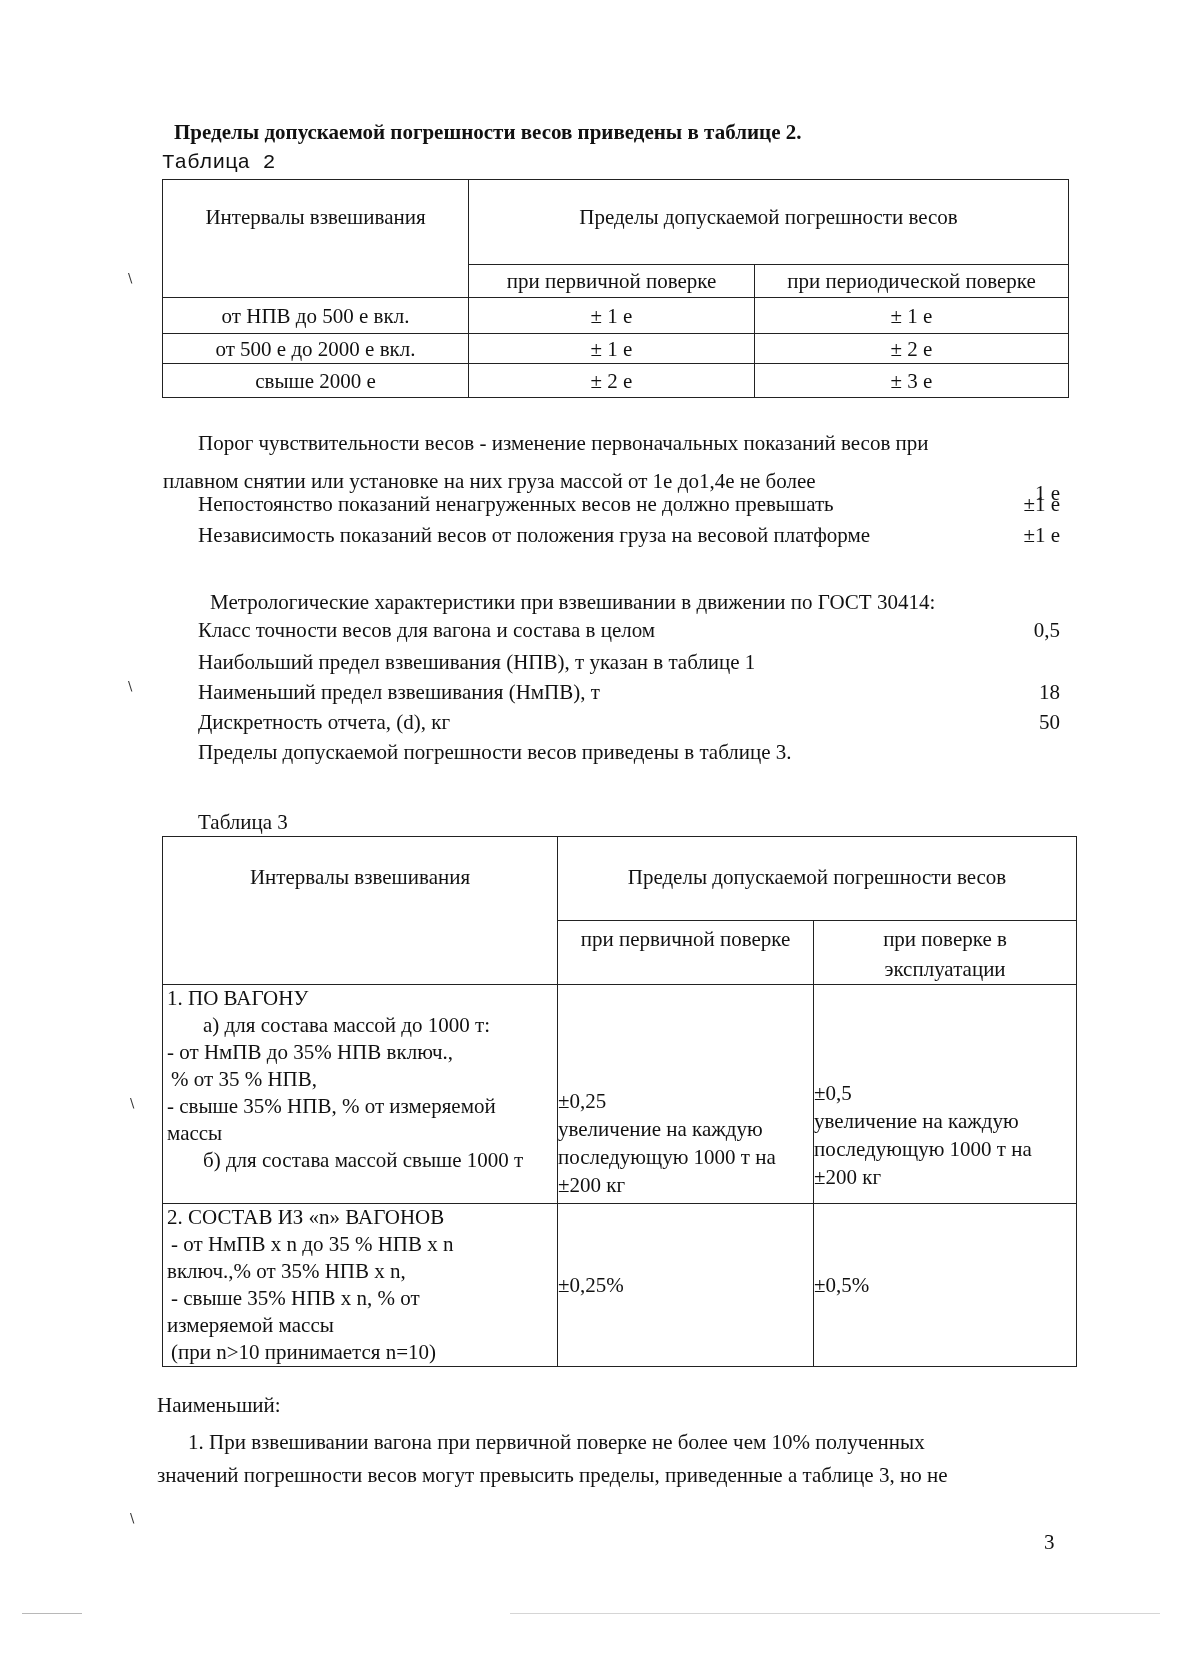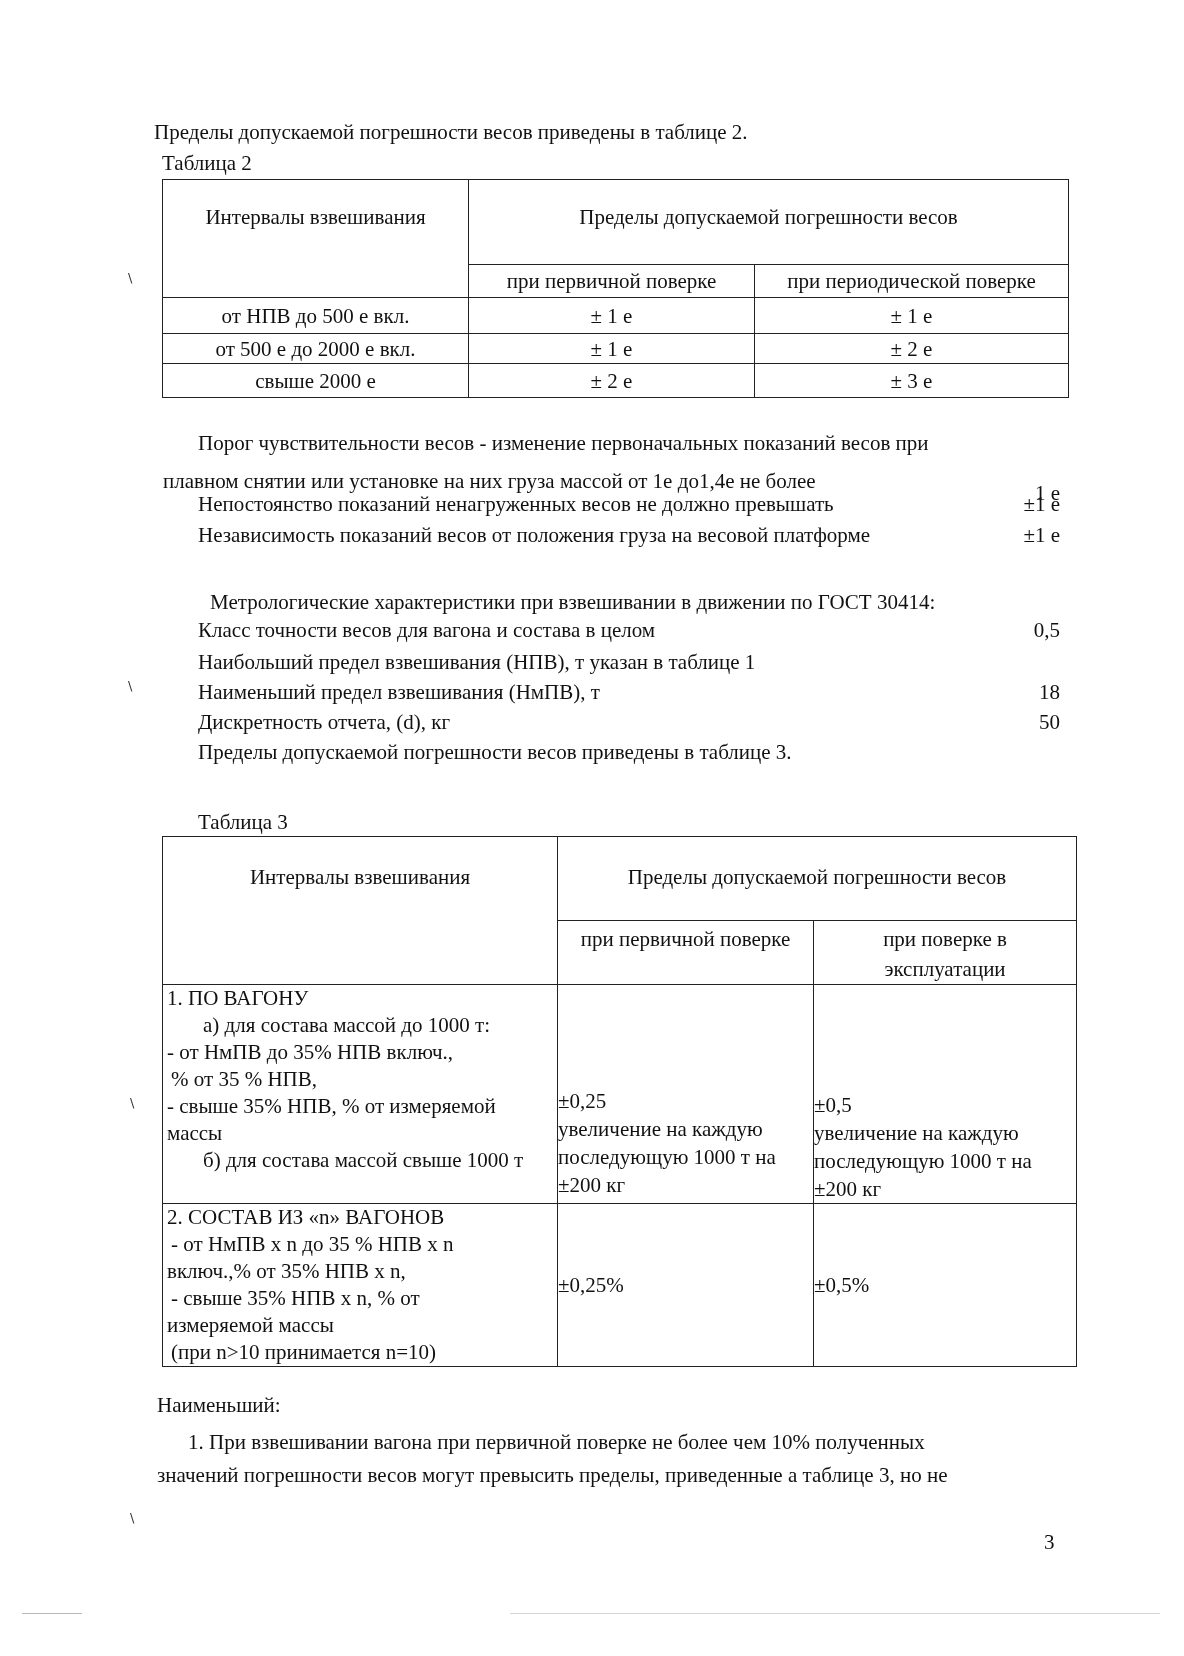--- a/index.html
+++ b/index.html
@@ -38,22 +38,22 @@
     .t3 .lines div { white-space: nowrap; }
     .ind { padding-left: 36px; }
     .ind-sm { padding-left: 4px; }
 
     .tick { position: absolute; font-family: "DejaVu Sans", sans-serif; font-size: 13px; color: #333; }
     .scanline { position: absolute; height: 1px; background: #888; opacity: .6; }
   </style>
 </head>
 <body>
 
-<div class="abs" style="left:154px; top:117px;">Пределы допускаемой погрешности весов приведены  в таблице 2.</div>
-<div class="abs" style="left:162px; top:148px;">Таблица 2</div>
+<div class="abs" style="left:174px; top:117px;font-weight:bold;">Пределы допускаемой погрешности весов приведены  в таблице 2.</div>
+<div class="abs" style="left:162px; top:148px;font-family:Liberation Mono, monospace;">Таблица 2</div>
 
 <table class="t2">
   <colgroup>
       <col style="width:306px">
       <col style="width:286px">
       <col style="width:314px">
     </colgroup>
   <tbody>
       <tr style="height:85px">
     <td rowspan="2" style="vertical-align:top; padding-top:24px;">Интервалы взвешивания</td>
@@ -130,21 +130,21 @@
       <div>- свыше 35% НПВ, % от измеряемой</div>
       <div>массы</div>
       <div class="ind">б) для состава массой свыше 1000 т</div>
     </td>
     <td class="center" style="vertical-align:bottom; padding-bottom:4px;">
       <div>±0,25</div>
       <div>увеличение на каждую</div>
       <div>последующую 1000 т на</div>
       <div>±200 кг</div>
     </td>
-    <td class="center" style="vertical-align:bottom; padding-bottom:0;">
+    <td class="center" style="vertical-align:bottom; padding-bottom:12px;">
       <div>±0,5</div>
       <div>увеличение на каждую</div>
       <div>последующую 1000 т на</div>
       <div>±200 кг</div>
     </td>
   </tr>
   <tr style="height:162px">
     <td class="lines">
       <div>2. СОСТАВ ИЗ «n» ВАГОНОВ</div>
       <div class="ind-sm">- от НмПВ х n до 35 % НПВ х n</div>

